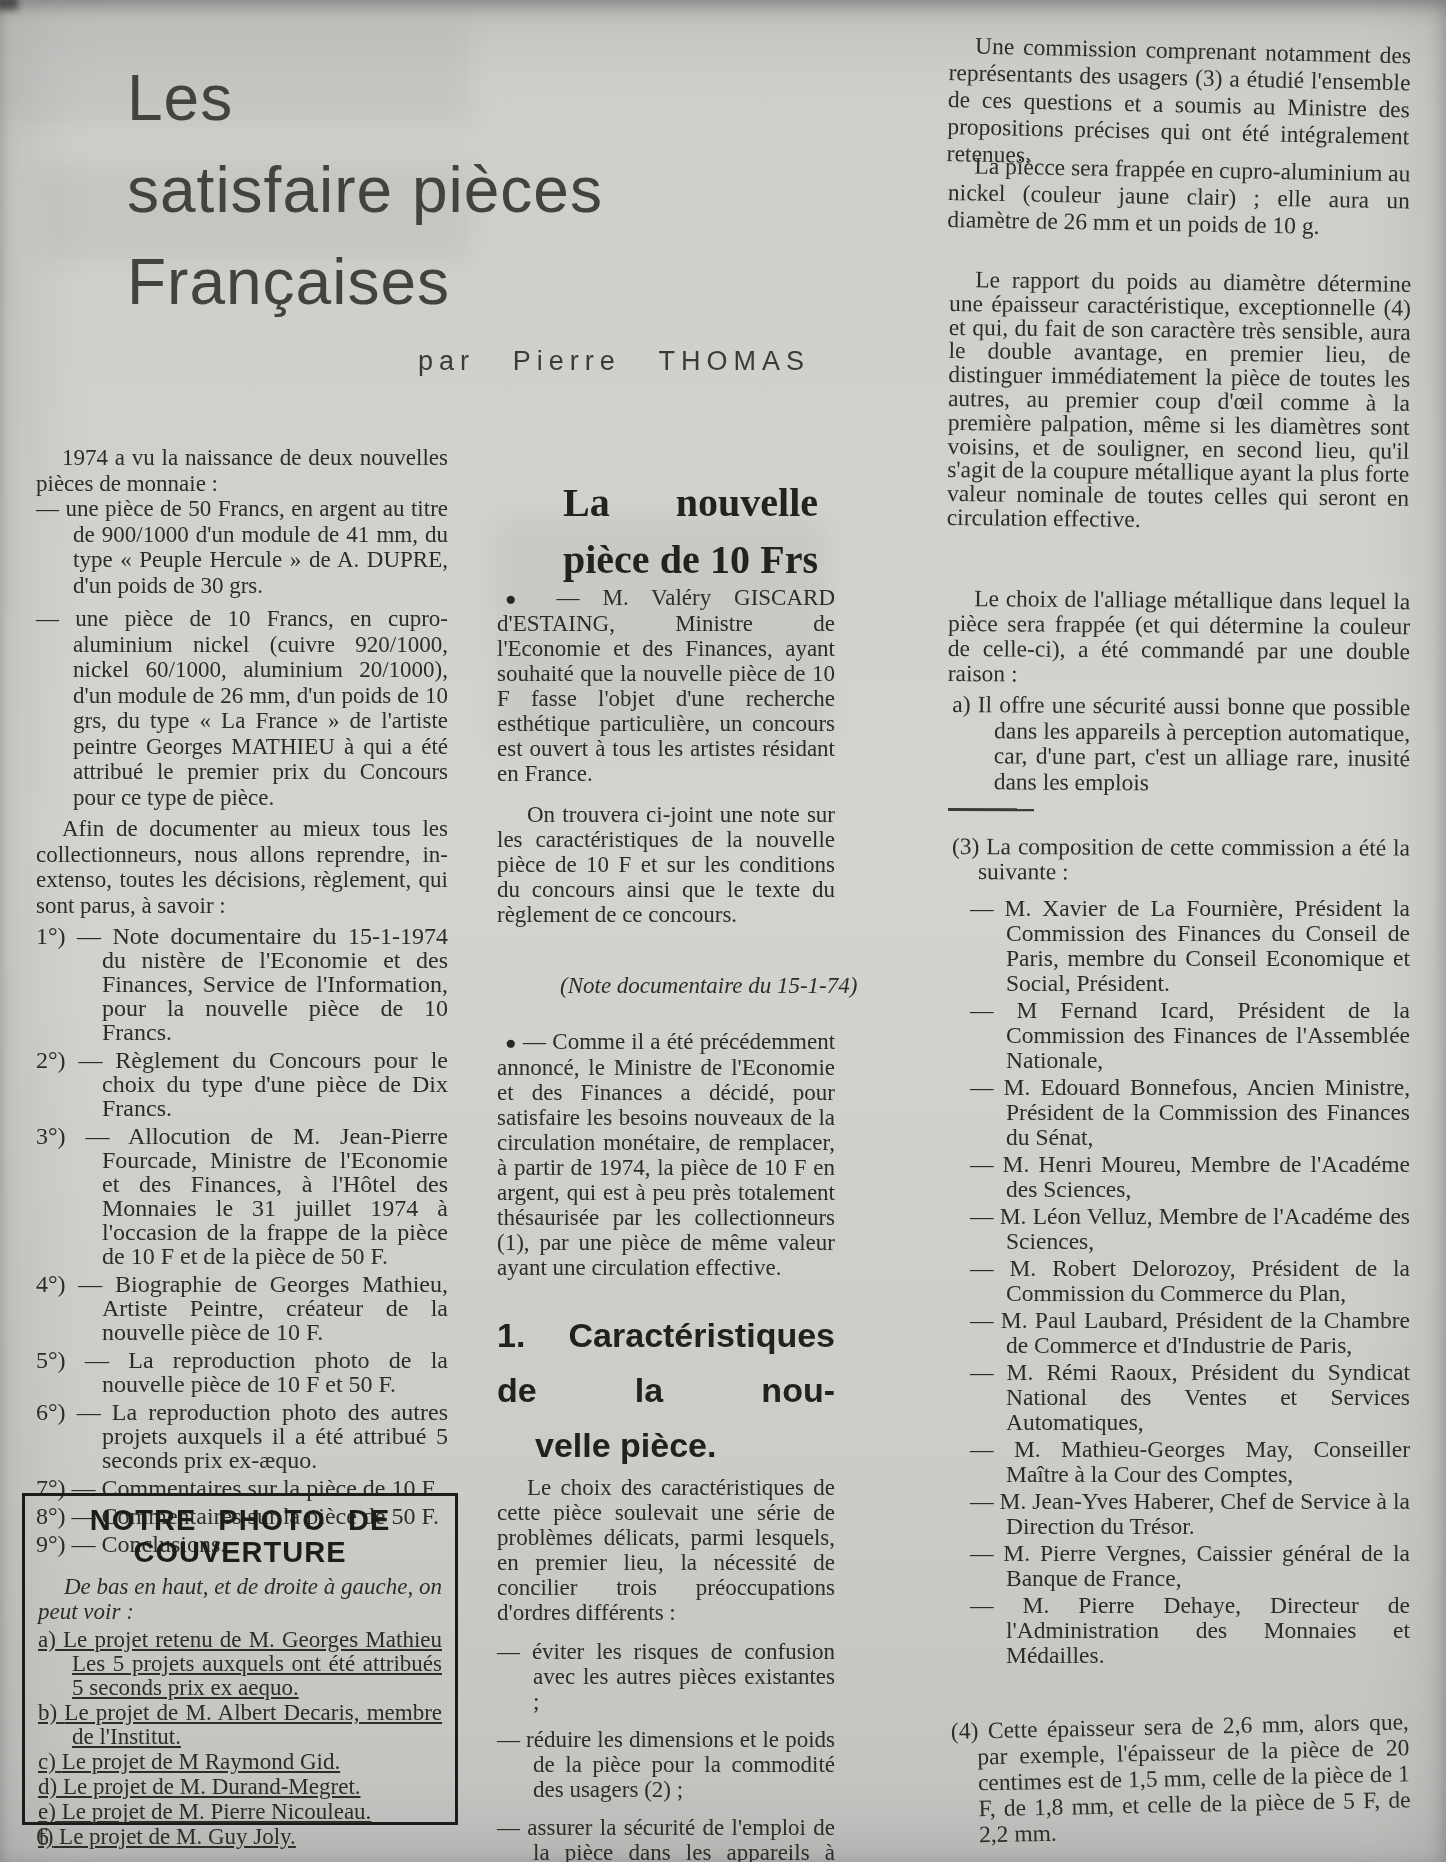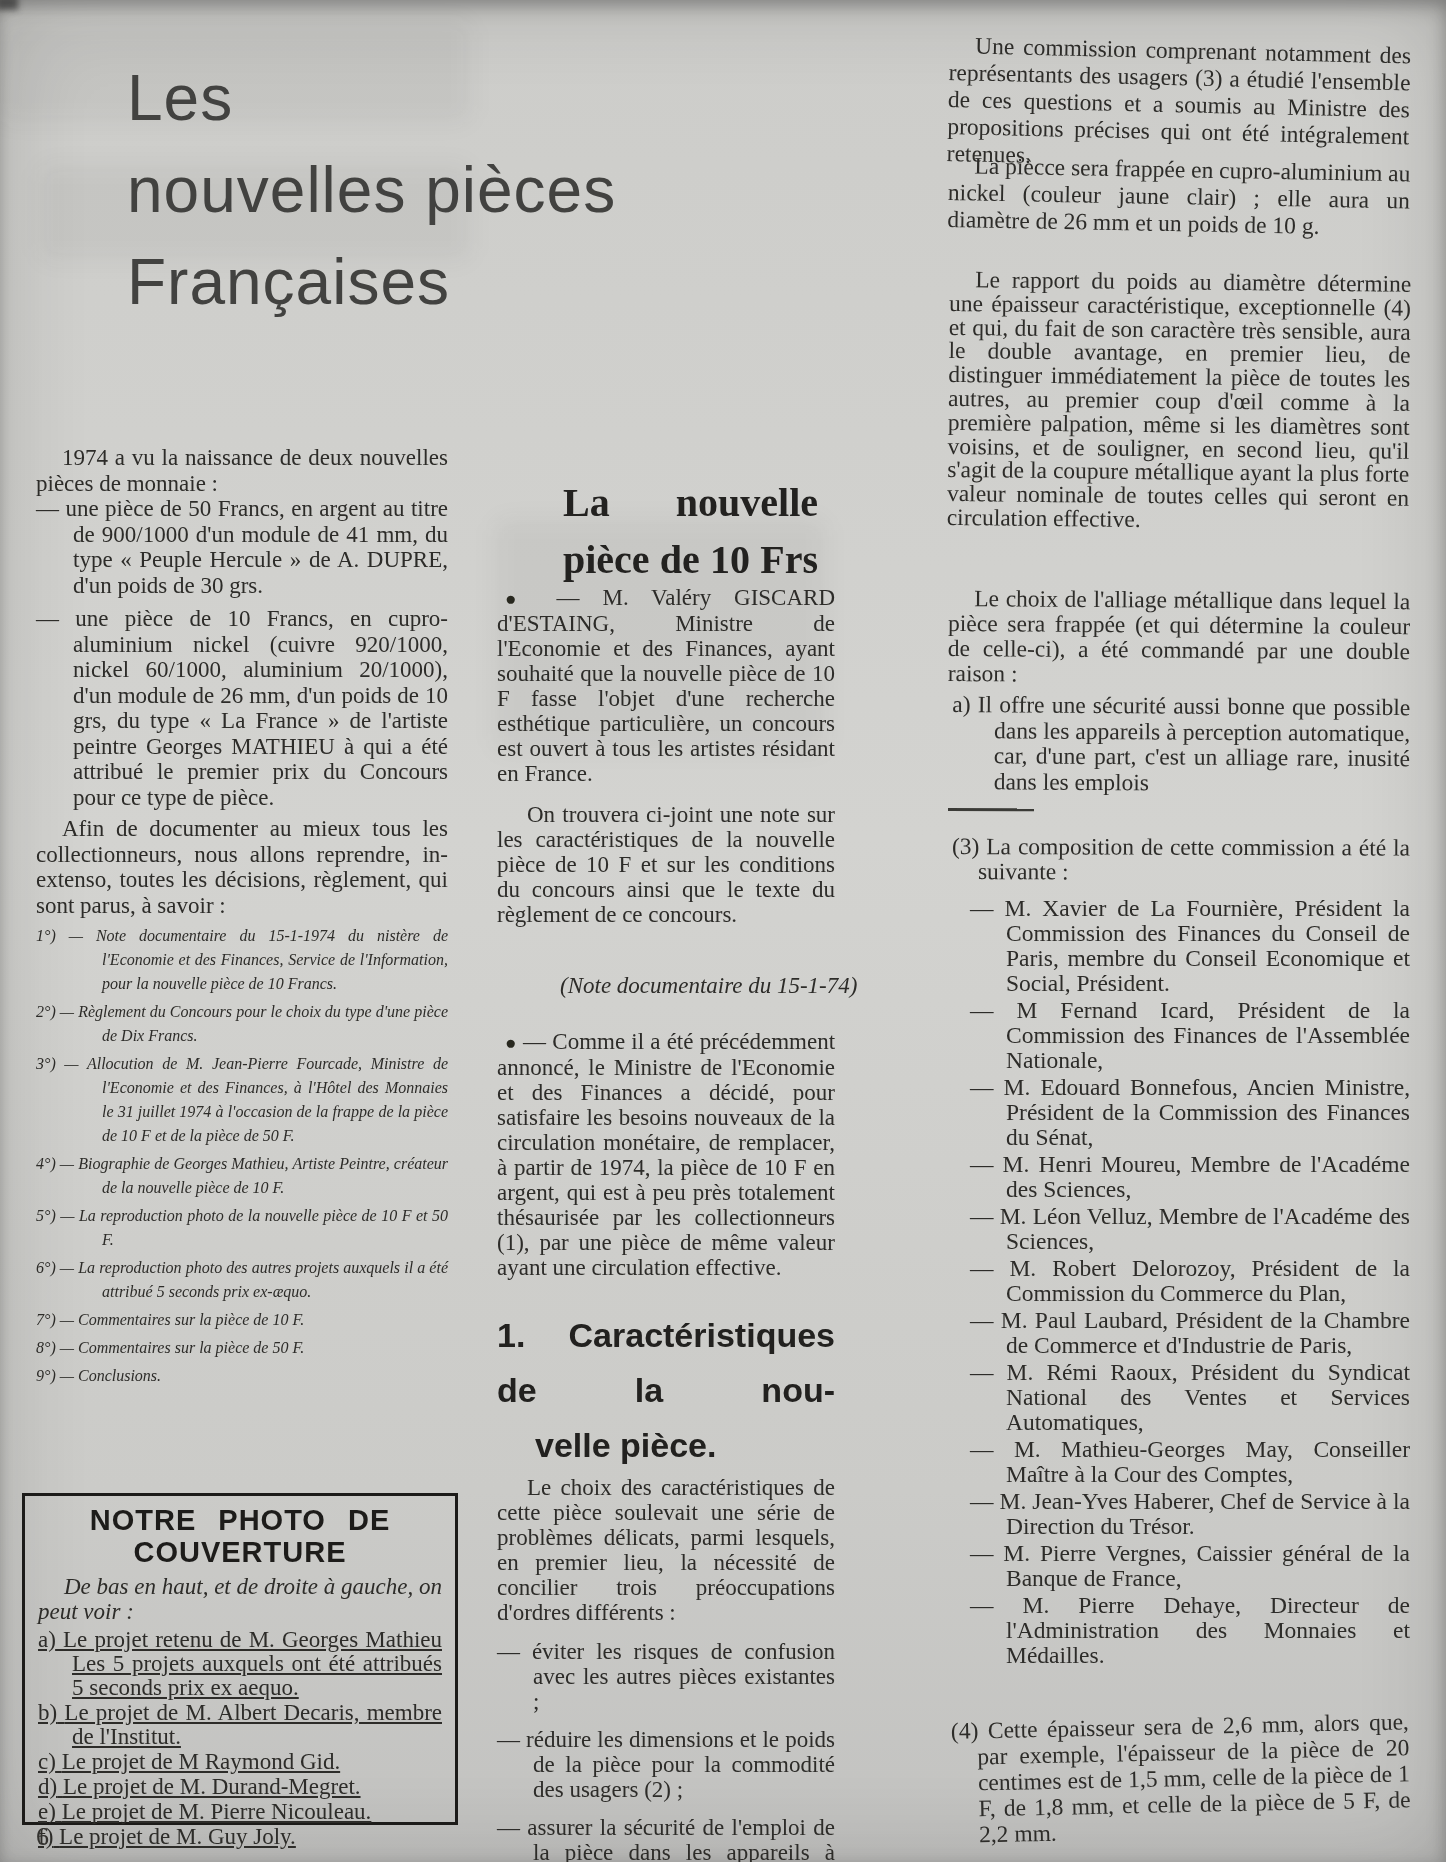--- a/index.html
+++ b/index.html
@@ -44,21 +44,21 @@
   .col2{left:497px;top:585px;width:338px;font-size:23px;line-height:25px;}
   .col3{left:948px;top:0;width:462px;font-size:23.5px;line-height:25px;height:1862px;}
   .c3b{position:absolute;left:0;right:0;}
 
   p{margin:0;}
   .ind{text-indent:26px;}
   .ind30{text-indent:30px;}
   .ind8{text-indent:8px;}
 
   .hang-b{padding-left:37px;text-indent:-37px;margin-bottom:8px;}
-  .num-item{padding-left:66px;text-indent:-66px;margin-bottom:4px;font-style:italic;font-size:16px;line-height:24px;}
+  .num-item{padding-left:66px;text-indent:-66px;margin-bottom:4px;font-size:24px;line-height:24px;}
   .hang-d{padding-left:36px;text-indent:-36px;margin-bottom:13px;}
   .fn3-intro{padding-left:30px;text-indent:-26px;}
   .com-item{padding-left:58px;text-indent:-36px;margin-bottom:2px;}
   .item-a{padding-left:46px;text-indent:-42px;line-height:25.5px;}
 
   .mb16{margin-bottom:16px;}
   .mb46{margin-bottom:46px;}
   .mb6{margin-bottom:6px;}
 
   .note{width:360px;margin:15px 0 30px 63px;font-style:italic;text-align:left;line-height:26px;}
@@ -103,22 +103,27 @@
 
 <div class="page">
 
   <div class="ghost" style="left:0;top:22px;width:470px;height:100px"></div>
   <div class="ghost" style="left:40px;top:165px;width:430px;height:95px"></div>
   <div class="ghost" style="left:495px;top:520px;width:330px;height:230px"></div>
   <div class="corner-mark"></div>
 
   <div class="main-title">
     <div>Les</div>
-    <div>nouvelles pièces</div>
+    <div>satisfaire pièces</div>
     <div>Françaises</div>
+  </div>
+  <div class="byline">
+    <span>par</span>
+    <span>Pierre</span>
+    <span>THOMAS</span>
   </div>
 
   <div class="h2block">
     <div class="jl">La nouvelle</div>
     <div class="jl">pièce de 10 Frs</div>
   </div>
 
   <div class="col col1">
     <p class="ind">1974 a vu la naissance de deux nouvelles pièces de monnaie :</p>
     <p class="hang-b"><span>—</span> <span>une pièce de 50 Francs, en argent au titre de 900/1000 d'un module de 41 mm, du type « Peuple Hercule » de A. DUPRE, d'un poids de 30 grs.</span></p>

